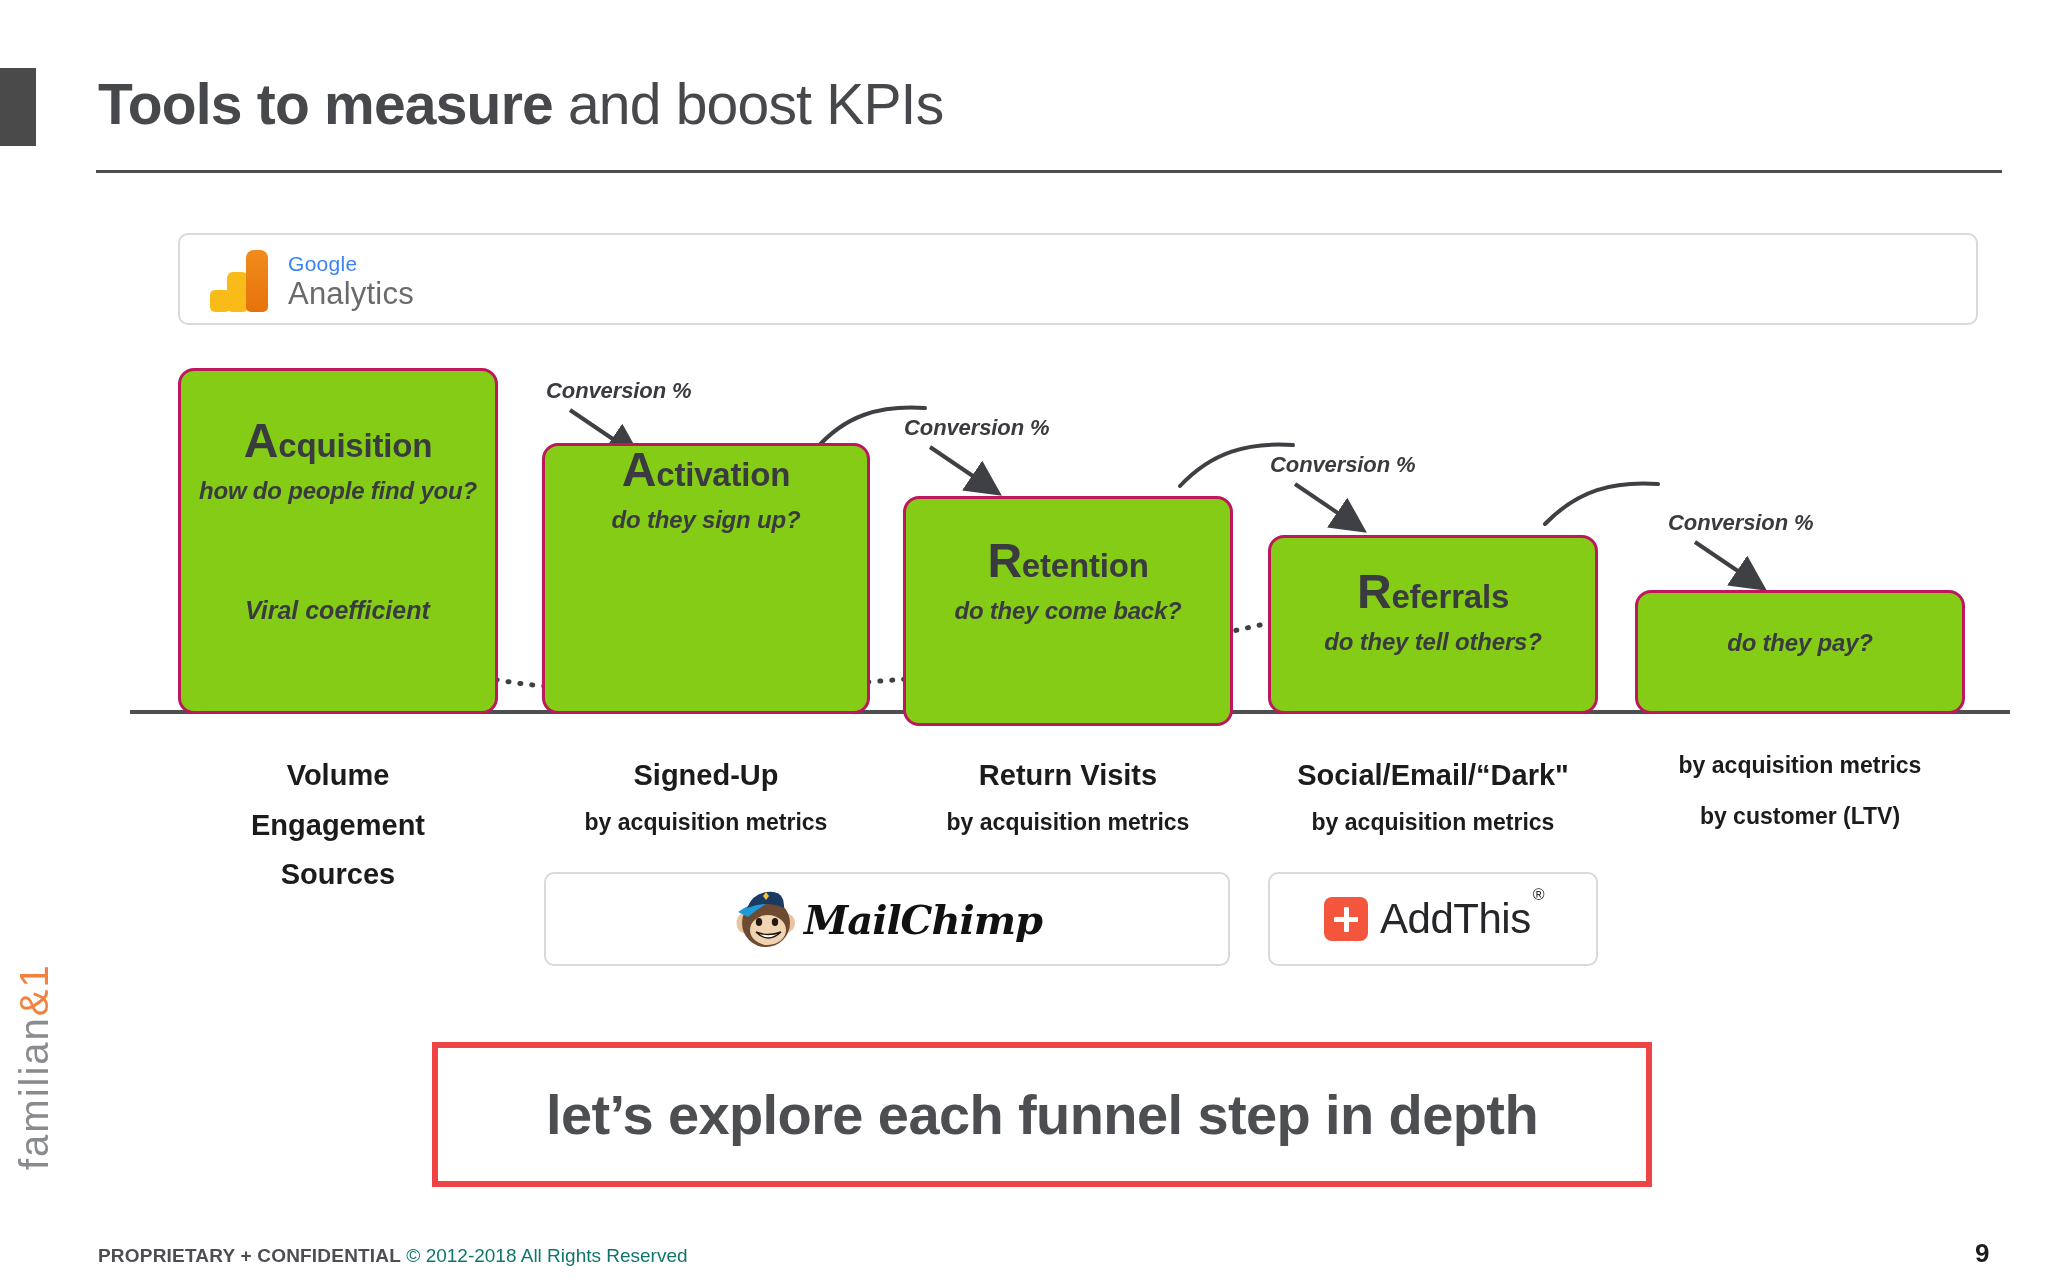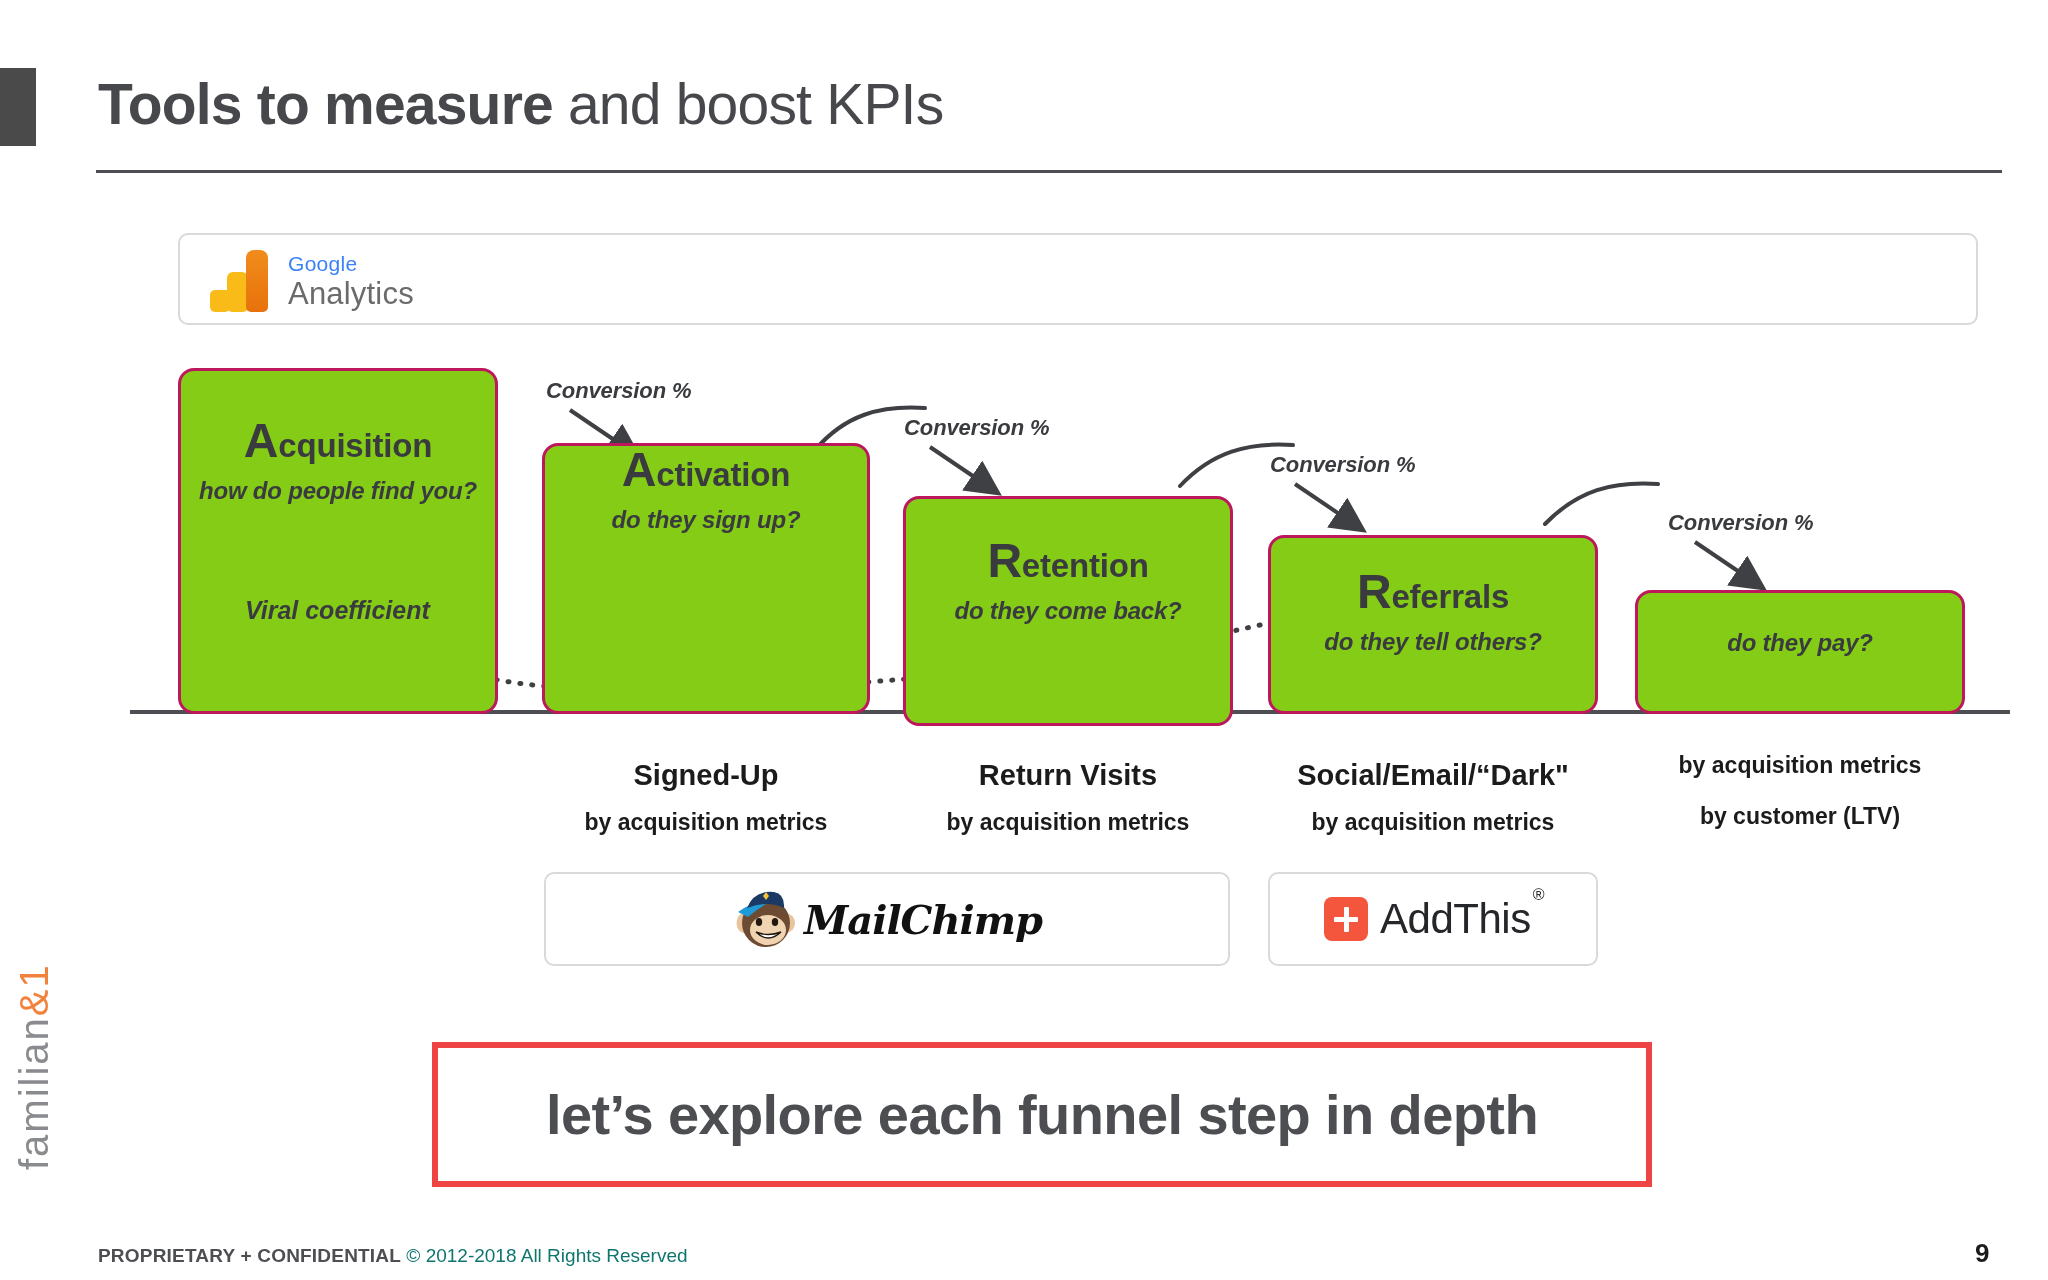--- a/index.html
+++ b/index.html
@@ -217,20 +217,25 @@
     <div class="sub">do they pay?</div>
   </div>
 
   <div class="conv-lbl" style="left:546px;top:378px;">Conversion %</div>
   <div class="conv-lbl" style="left:904px;top:415px;">Conversion %</div>
   <div class="conv-lbl" style="left:1270px;top:452px;">Conversion %</div>
   <div class="conv-lbl" style="left:1668px;top:510px;">Conversion %</div>
 
   <div class="viral-lbl" style="left:245px;top:596px;">Viral coefficient</div>
 
+  <div class="mcol" style="left:178px;top:757px;width:320px;">
+    <div class="m1">Volume</div>
+    <div class="m3">Engagement</div>
+    <div class="m3">Sources</div>
+  </div>
 
   <div class="mcol" style="left:542px;top:757px;width:328px;">
     <div class="m1">Signed-Up</div>
     <div class="m2">by acquisition metrics</div>
   </div>
 
   <div class="mcol" style="left:903px;top:757px;width:330px;">
     <div class="m1">Return Visits</div>
     <div class="m2">by acquisition metrics</div>
   </div>

